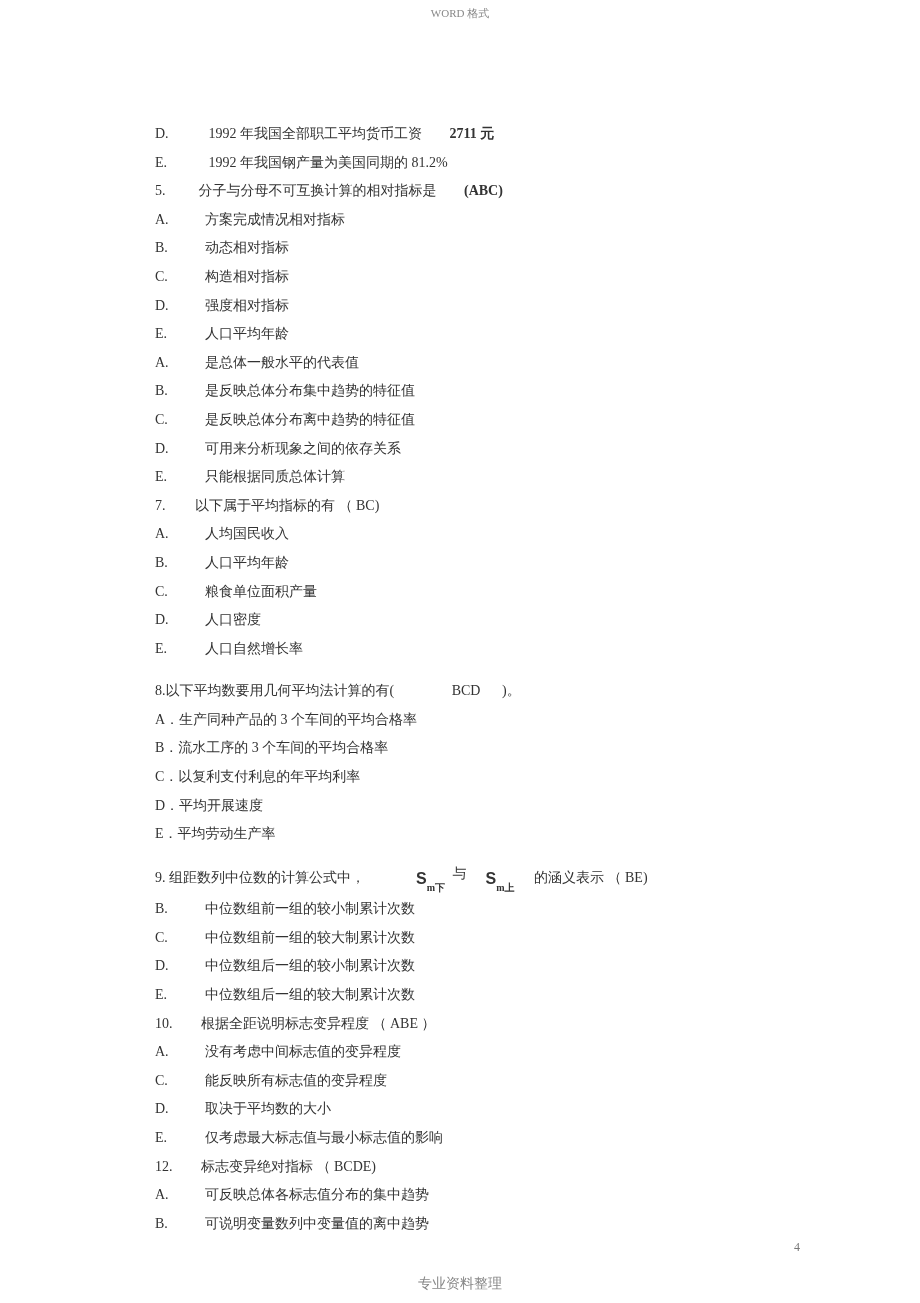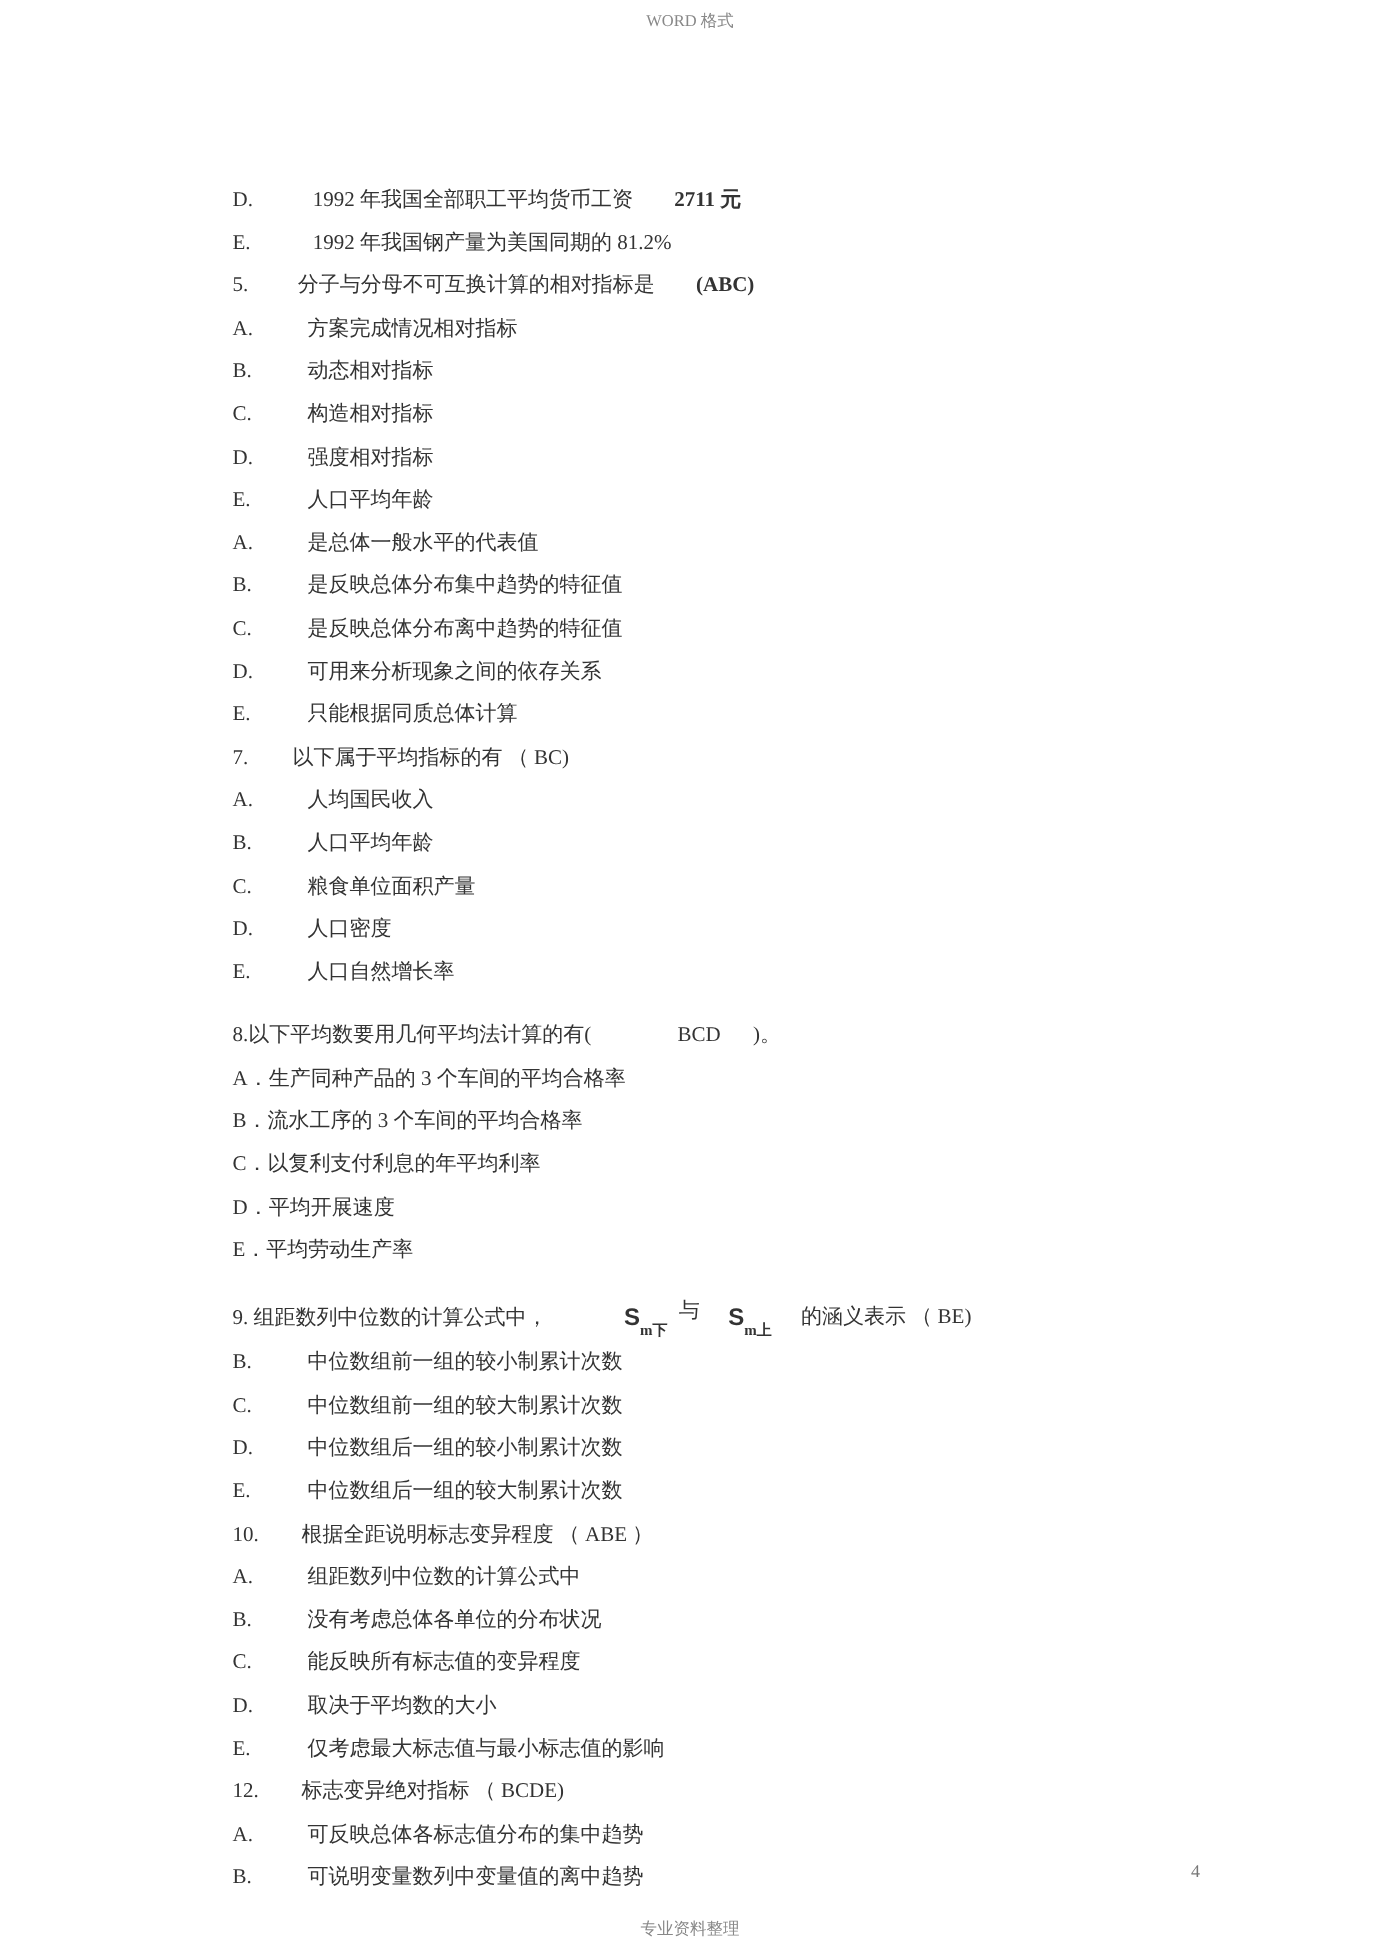--- a/index.html
+++ b/index.html
@@ -57,21 +57,21 @@
     bottom: 48px;
     font-size: 12px;
     color: #777;
   }
   .footer {
     position: absolute;
     bottom: 10px;
     left: 0;
     width: 100%;
     text-align: center;
-    font-size: 11px;
+    font-size: 14px;
     color: #888;
   }
   .spacer { height: 14px; }
 </style>
 </head>
 <body>
 
 <div class="header">WORD 格式</div>
 
 <div class="content">
@@ -136,22 +136,21 @@
         <span class="sub">m上</span>
     </span>
     <span style="margin-left:12px">的涵义表示 （ BE)</span>
   </div>
   <div class="line"><span class="lbl">B.</span><span class="gap2">中位数组前一组的较小制累计次数</span></div>
   <div class="line"><span class="lbl">C.</span><span class="gap2">中位数组前一组的较大制累计次数</span></div>
   <div class="line"><span class="lbl">D.</span><span class="gap2">中位数组后一组的较小制累计次数</span></div>
   <div class="line"><span class="lbl">E.</span><span class="gap2">中位数组后一组的较大制累计次数</span></div>
 
   <div class="line"><span class="lbl" style="min-width:34px">10.</span><span class="gap1">根据全距说明标志变异程度 （ ABE  ）</span></div>
-  <div class="line"><span class="lbl">A.</span><span class="gap2">组距数列中位数的计算公式中</span></div>
-  <div class="line"><span class="lbl">B.</span><span class="gap2">没有考虑总体各单位的分布状况</span></div>
+  <div class="line"><span class="lbl">A.</span><span class="gap2">没有考虑中间标志值的变异程度</span></div>
   <div class="line"><span class="lbl">C.</span><span class="gap2">能反映所有标志值的变异程度</span></div>
   <div class="line"><span class="lbl">D.</span><span class="gap2">取决于平均数的大小</span></div>
   <div class="line"><span class="lbl">E.</span><span class="gap2">仅考虑最大标志值与最小标志值的影响</span></div>
 
   <div class="line"><span class="lbl" style="min-width:34px">12.</span><span class="gap1">标志变异绝对指标 （ BCDE)</span></div>
   <div class="line"><span class="lbl">A.</span><span class="gap2">可反映总体各标志值分布的集中趋势</span></div>
   <div class="line"><span class="lbl">B.</span><span class="gap2">可说明变量数列中变量值的离中趋势</span></div>
 
 </div>
 

